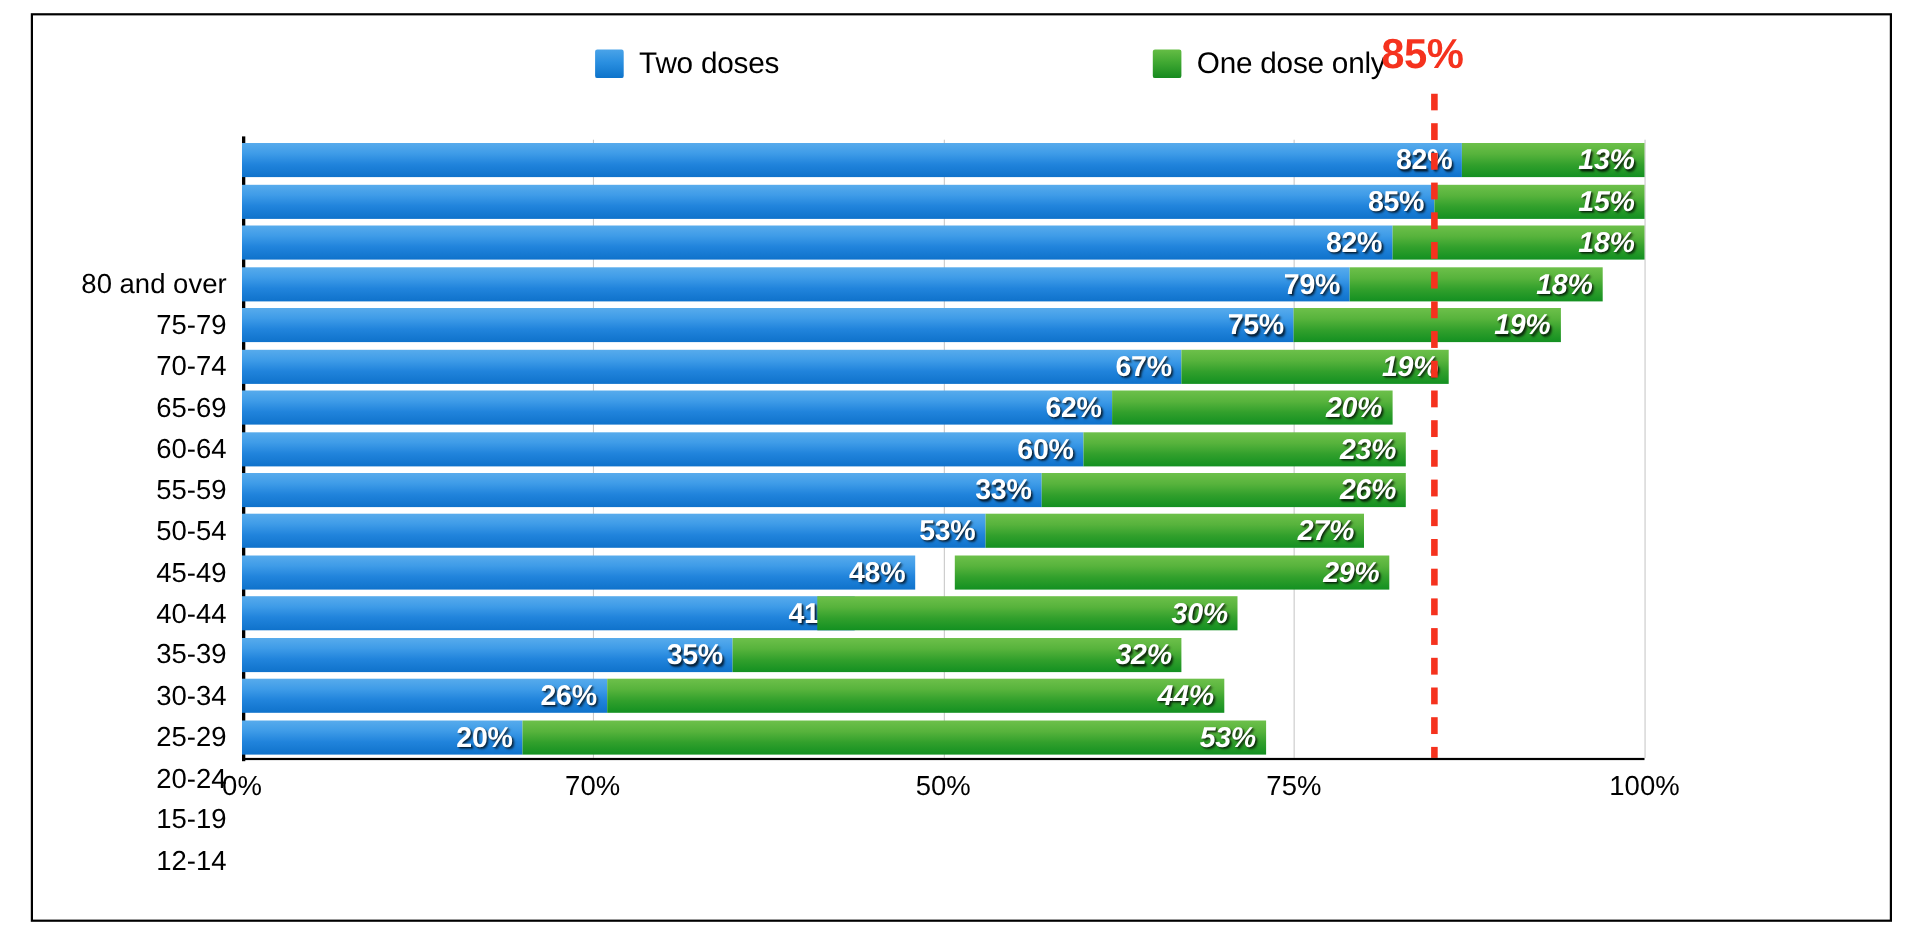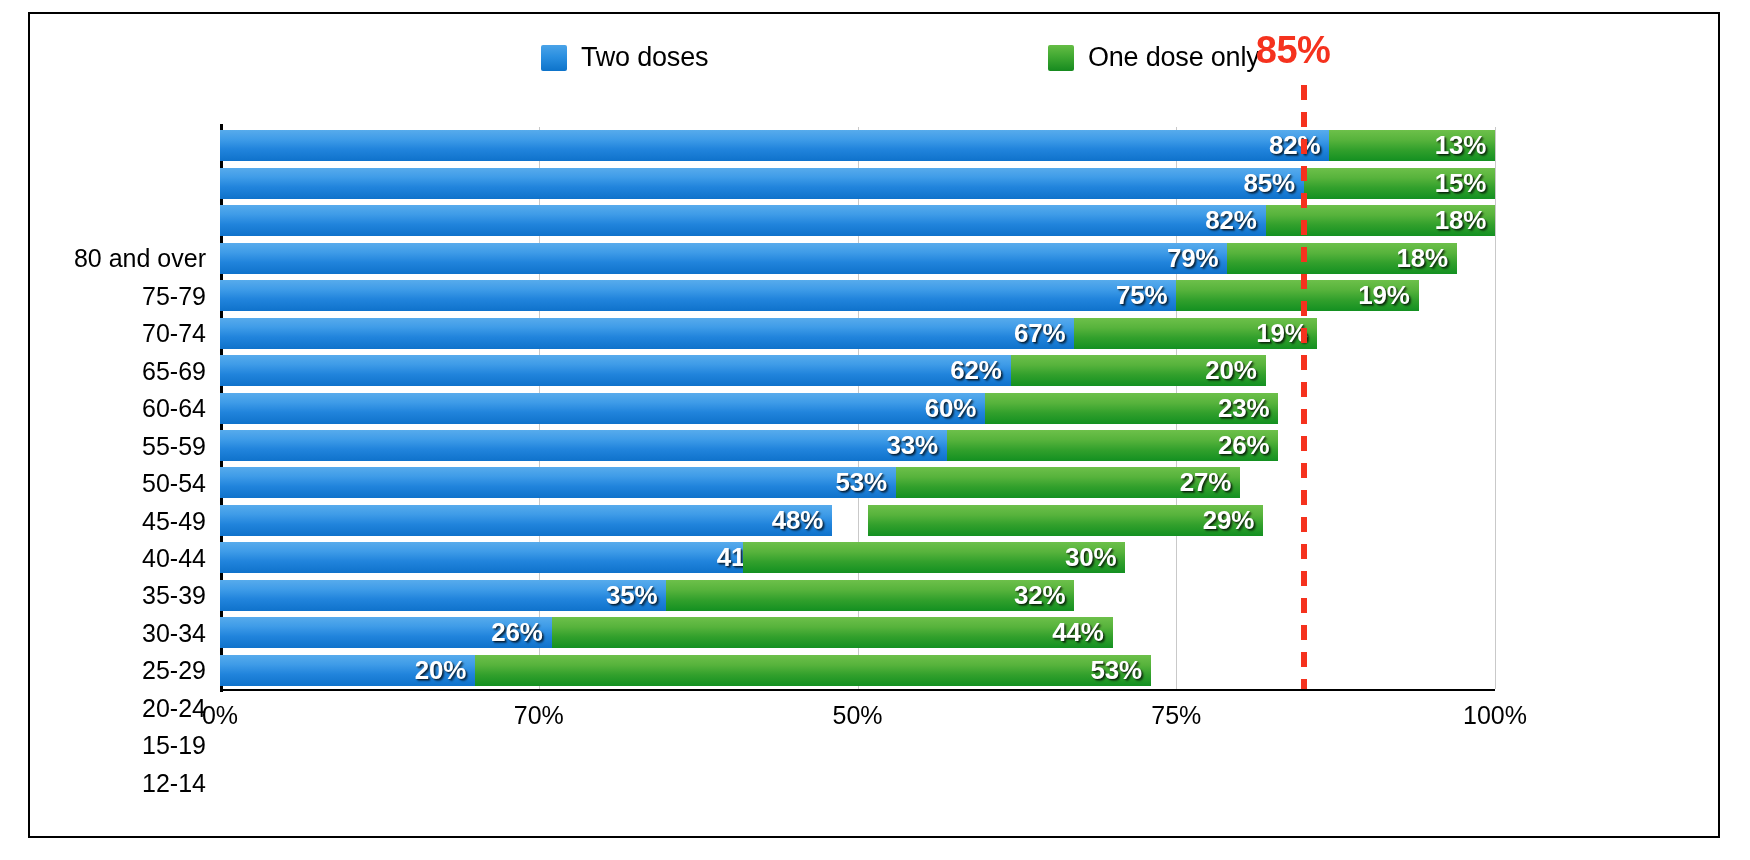--- a/index.html
+++ b/index.html
@@ -118,20 +118,21 @@
     justify-content: flex-end;
   }
   .seg.blue {
     left: 0;
     background: linear-gradient(to bottom,
       #57abec 0%, #3f9ce8 30%, #2184dc 62%, #0f72cb 100%);
   }
   .seg.green {
     background: linear-gradient(to bottom,
       #6dc04a 0%, #57b33c 32%, #32a02c 64%, #139021 100%);
+    font-style: italic;
   }
   .seg-label {
     font-size: 26px;
     font-weight: bold;
     color: #ffffff;
     padding-right: 9px;
     text-shadow:
       2px 2px 2px rgba(0,0,0,0.55),
       1px 1px 1px rgba(0,0,0,0.45);
     letter-spacing: -0.3px;

